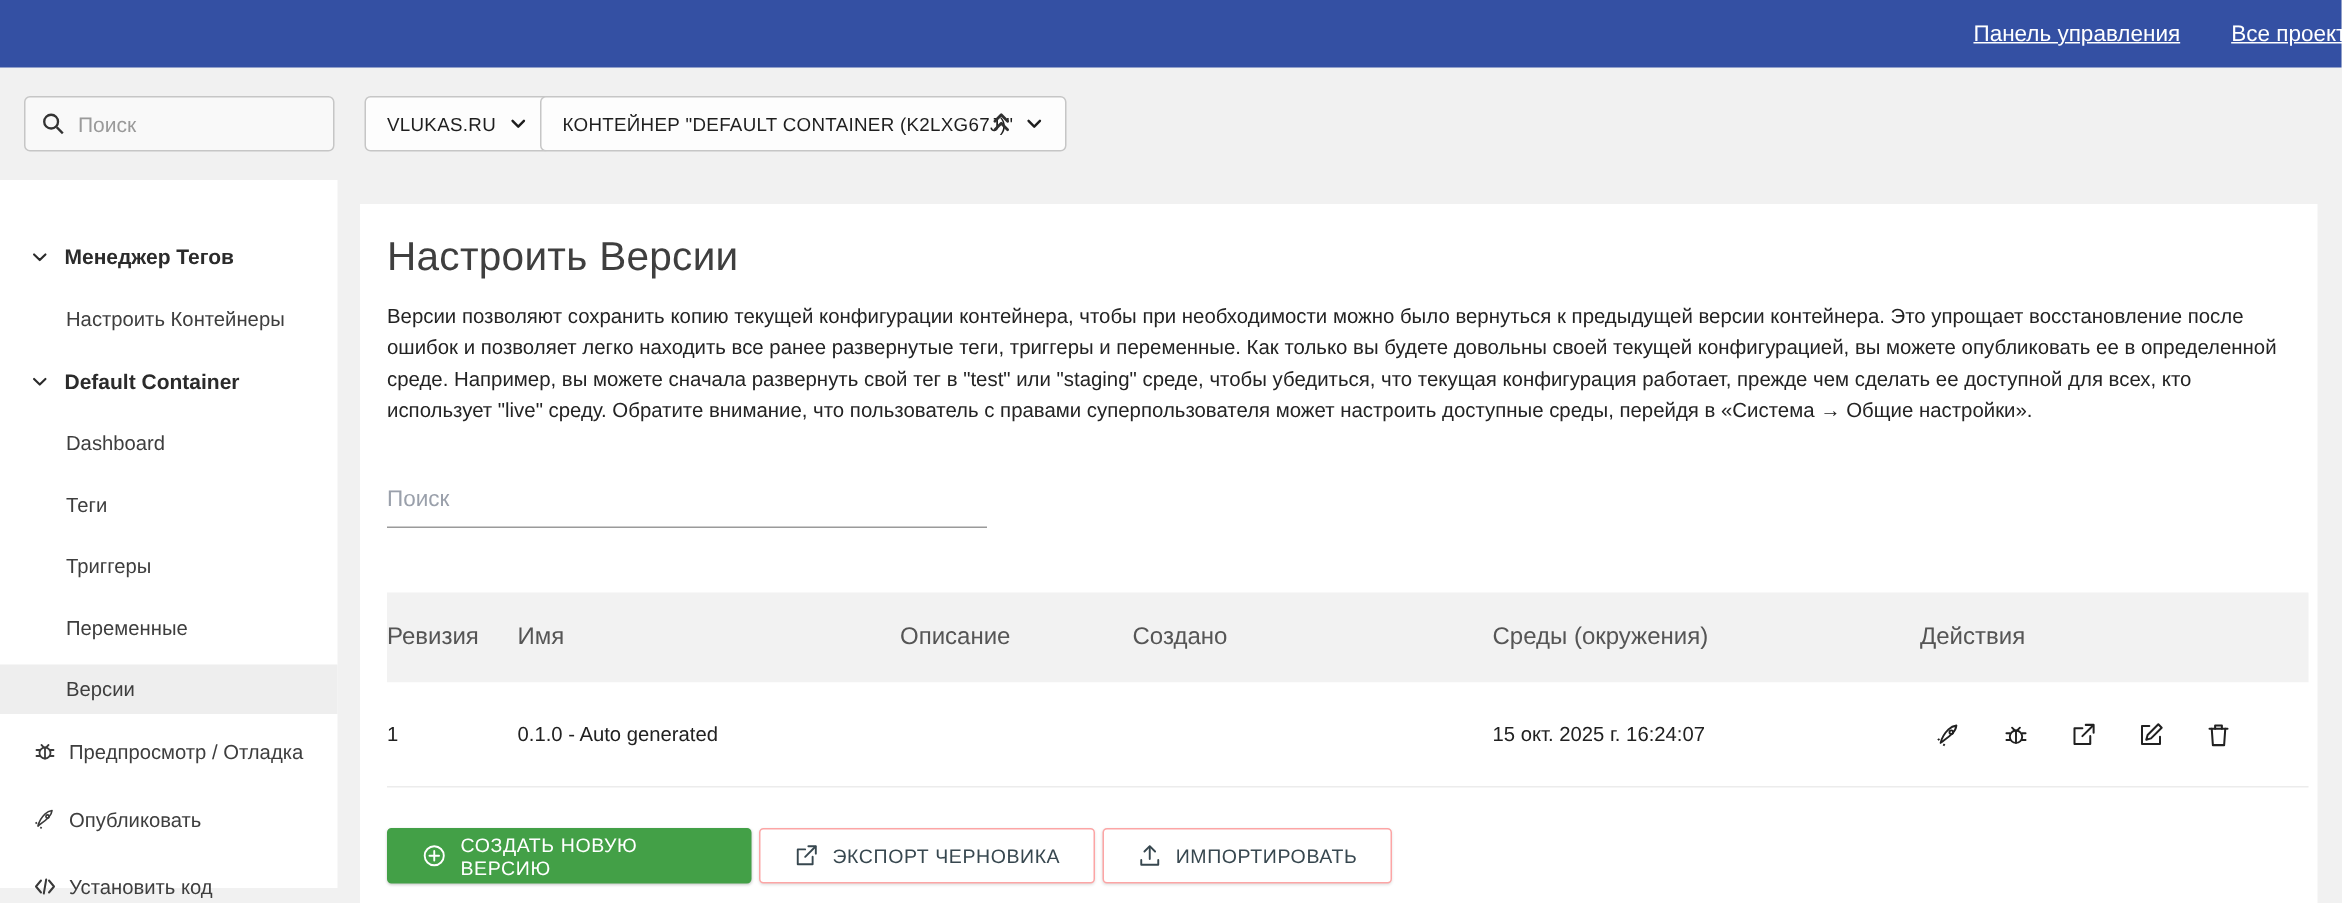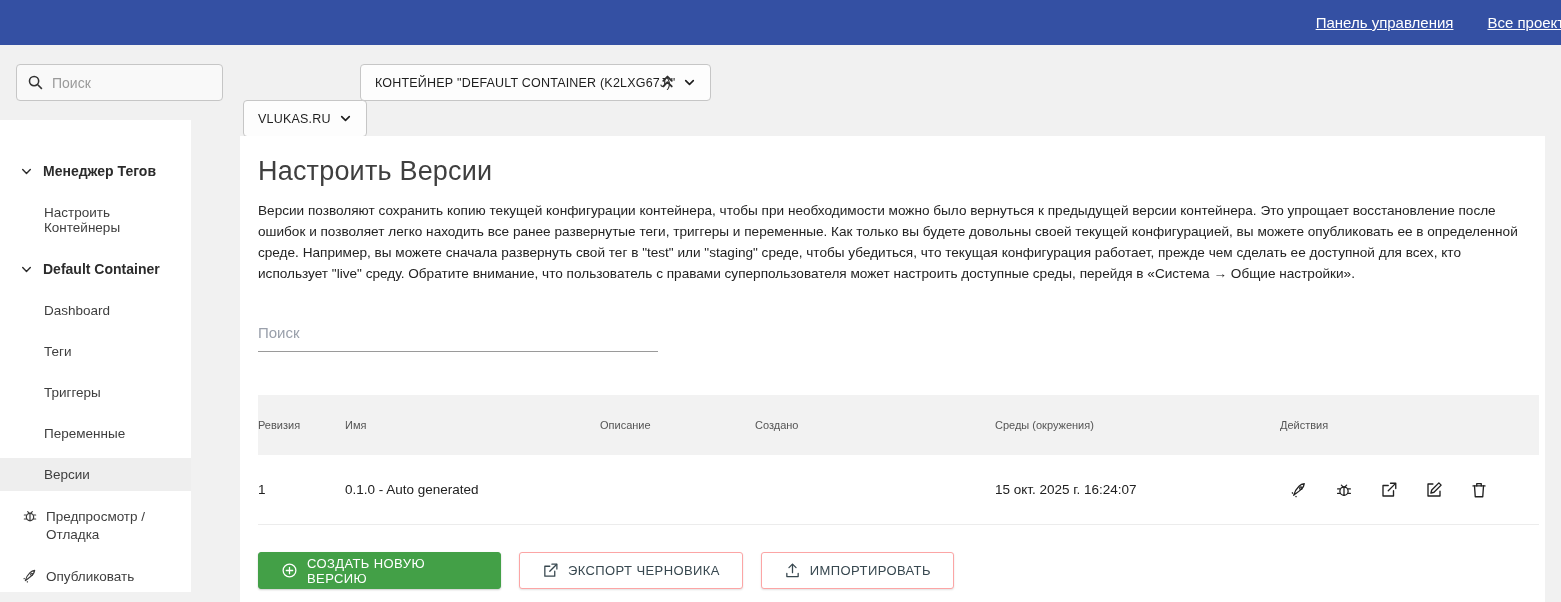--- a/index.html
+++ b/index.html
@@ -20,26 +20,26 @@
   .top-search { position:absolute; left:16px; top:19px; width:207px; height:37px;
     background:#f9f9f9; border:1px solid #c6c6c6; border-radius:4px;
     display:flex; align-items:center; padding:0 10px; gap:8px; color:#444; }
   .top-search input { border:none; outline:none; background:transparent; width:150px;
     font-size:14px; color:#333; font-family:"Liberation Sans",sans-serif; }
   .top-search input::placeholder { color:#9a9a9a; }
   .seldrop { position:absolute; top:19px; height:37px; background:#fdfdfd;
     border:1px solid #c6c6c6; border-radius:4px; display:flex; align-items:center;
     gap:8px; padding:0 14px; font-size:12.5px; color:#1e1e1e; letter-spacing:.2px;
     cursor:pointer; white-space:nowrap; }
-  .drop-site { left:243px;margin-top:36px; }
+  .drop-site { left:243px; }
   .drop-container { left:360px; }
   .collapse-btn { position:absolute; left:659px; top:28px; color:#2f2f2f; cursor:pointer; }
 
   
-  .sidebar { position:absolute; left:0; top:120px; width:191px; height:472px;
+  .sidebar { position:absolute; left:0; top:120px; width:225px; height:472px;
     background:#fff; padding-top:26px; }
   .side-header { display:flex; align-items:center; gap:10px; padding:9px 12px 9px 20px;
     font-size:14px; font-weight:bold; color:#2b2b2b; cursor:pointer; margin-top:8px; }
   .side-item { padding:9px 12px 9px 44px; font-size:13.5px; color:#3e3e3e;
     cursor:pointer; margin-top:8px; }
   .side-item.selected { background:#eeeeee; }
   .side-item.with-icon { padding-left:46px; }
   .side-item .inline-ic { display:inline-block; vertical-align:-3px; margin-right:8px;
     margin-left:-24px; color:#3a3a3a; }
   .chev { color:#2b2b2b; display:inline-flex; }
@@ -52,30 +52,30 @@
     max-width:1272px; }
   .content-search { margin-top:34px; width:400px; }
   .content-search input { width:100%; border:none; border-bottom:1px solid #9a9a9a;
     outline:none; font-size:15px; color:#333; padding:6px 0 10px 0; background:transparent;
     font-family:"Liberation Sans",sans-serif; }
   .content-search input::placeholder { color:#9aa0ab; }
 
   
   .vtable { margin-top:43px; width:1281px; }
   .thead { display:grid; grid-template-columns:87px 255px 155px 240px 285px 1fr;
-    background:#f2f2f2; height:60px; align-items:center; font-size:11px; color:#555; }
+    background:#f2f2f2; height:60px; align-items:center; font-size:16px; color:#555; }
   .thead > div { padding-left:0; }
   .trow { display:grid; grid-template-columns:87px 255px 155px 240px 285px 1fr;
     background:#fff; height:70px; align-items:center; font-size:13.5px; color:#212121;
     border-bottom:1px solid #ececec; }
   .row-actions { display:flex; align-items:center; gap:27px; padding-left:10px; }
   .action-ic { width:18px; height:18px; color:#212121; cursor:pointer; display:inline-flex; }
 
   
-  .btnrow { margin-top:27px; display:flex; gap:18px; }
+  .btnrow { margin-top:27px; display:flex; gap:5px; }
   .btn { height:37px; display:inline-flex; align-items:center; justify-content:center;
     gap:9px; font-size:13px; letter-spacing:.4px; border-radius:3px; cursor:pointer;
     padding:0 22px; font-family:"Liberation Sans",sans-serif; }
   .btn-green { background:#43a047; color:#fff; border:1px solid #43a047;
     box-shadow:0 1px 2px rgba(0,0,0,.2); width:243px; }
   .btn-white { background:#fff; color:#37474f; border:1px solid #fca5a5;
     box-shadow:0 1px 2px rgba(0,0,0,.12); }
   .btn-white + .btn-white { margin-left:0; }
   .ic { display:inline-flex; }
 </style>

